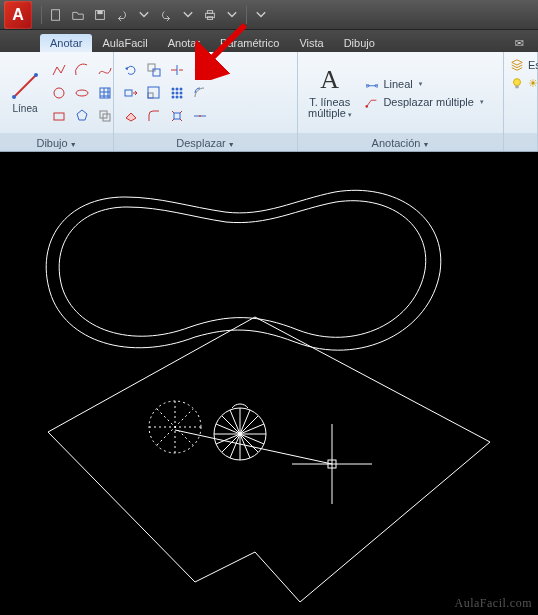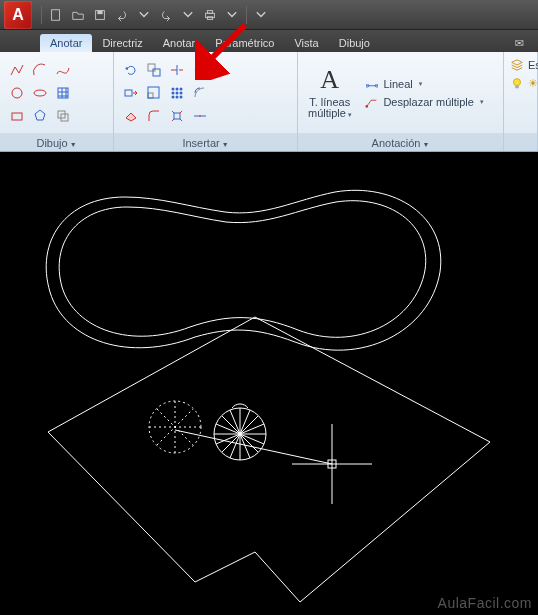--- a/index.html
+++ b/index.html
@@ -24,21 +24,21 @@
     .small-grid { display:grid; grid-template-columns:repeat(2,22px); grid-auto-rows:22px; gap:1px; margin-left:2px; }
     .small-grid.g3 { grid-template-columns:repeat(3,22px); }
     .small-grid.g4 { grid-template-columns:repeat(4,22px); }
     .sbtn { width:22px; height:22px; display:flex; align-items:center; justify-content:center; cursor:pointer; border-radius:2px; }
     .sbtn svg { width:16px; height:16px; }
     .anno-rows { display:flex; flex-direction:column; gap:2px; margin-left:4px; }
     .anno-row { display:flex; align-items:center; gap:4px; padding:1px 4px; cursor:pointer; color:#345; }
     .anno-row svg { width:14px; height:14px; flex-shrink:0; }
     .drop-a { font-size:7px; color:#567; margin-left:2px; }
     .canvas { position:relative; width:538px; height:463px; background:#000; overflow:hidden; }
-    .watermark { position:absolute; right:6px; bottom:4px; color:#555; font-size:14px; letter-spacing:.5px; }
+    .watermark { position:absolute; right:6px; bottom:4px; color:#555; font-size:12px; letter-spacing:.5px;font-family:Liberation Serif, serif; }
     .arrow { position:absolute; top:20px; left:195px; z-index:50; pointer-events:none; }
     .cross { position:absolute; left:300px; top:420px; pointer-events:none; }
     .est-rows { display:flex; flex-direction:column; gap:4px; padding:2px; }
   </style>
 </head>
 <body>
 
 <div class="qat">
   <div class="app-logo">A</div>
   <div class="qat-sep"></div>
@@ -102,32 +102,42 @@
   <defs>
       <marker id="ah" markerWidth="10" markerHeight="10" refX="2" refY="4" orient="auto">
         <path d="M0 0L8 4L0 8z" fill="#d00"></path>
       </marker>
     </defs>
   <line x1="50" y1="5" x2="10" y2="45" stroke="#d00" stroke-width="6" marker-end="url(#ah)"></line>
 </svg>
 
 <div class="tabs">
   <div class="tab active">Anotar</div>
-  <div class="tab">Directriz</div>
+  <div class="tab">AulaFacil</div>
   <div class="tab">Anotar</div>
   <div class="tab">Paramétrico</div>
   <div class="tab">Vista</div>
   <div class="tab">Dibujo</div>
   <div class="mail-icon">✉</div>
 </div>
 
 <div class="ribbon">
 
   <div class="panel" style="width:114px">
     <div class="panel-body">
+      <div class="big-btn">
+        <div class="ico">
+            <svg viewBox="0 0 30 30">
+              <line x1="4" y1="26" x2="26" y2="4" stroke="#c33" stroke-width="2"></line>
+              <circle cx="4" cy="26" r="2" fill="#36c"></circle>
+              <circle cx="26" cy="4" r="2" fill="#36c"></circle>
+            </svg>
+          </div>
+        <div class="lbl">Línea</div>
+      </div>
       <div class="small-grid g3">
         <div class="sbtn">
             <svg viewBox="0 0 16 16">
               <path d="M2 13L6 5l4 6 4-8" fill="none" stroke="#c33"></path>
             </svg>
           </div>
         <div class="sbtn">
             <svg viewBox="0 0 16 16">
               <path d="M2 13A8 8 0 0 1 13 3" fill="none" stroke="#c33"></path>
             </svg>
@@ -249,21 +259,21 @@
             </svg>
           </div>
         <div class="sbtn">
             <svg viewBox="0 0 16 16">
               <path d="M2 8h5M9 8h5" stroke="#36c"></path>
               <circle cx="8" cy="8" r="1" fill="#c33"></circle>
             </svg>
           </div>
       </div>
     </div>
-    <div class="panel-title"><span>Insertar</span><span class="drop">▼</span></div>
+    <div class="panel-title"><span>Desplazar</span><span class="drop">▼</span></div>
   </div>
 
   <div class="panel" style="width:206px">
     <div class="panel-body">
       <div class="big-btn">
         <div class="ico">
             <span style="font-size:26px;font-family:Georgia;color:#333">A</span>
           </div>
         <div class="lbl"><span>T. líneas</span><br><span>múltiple</span><span class="drop-a">▾</span></div>
       </div>

